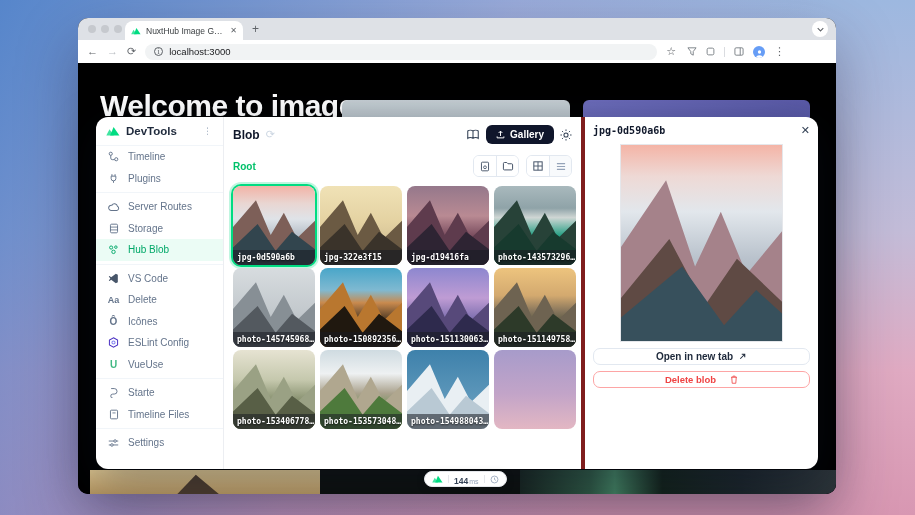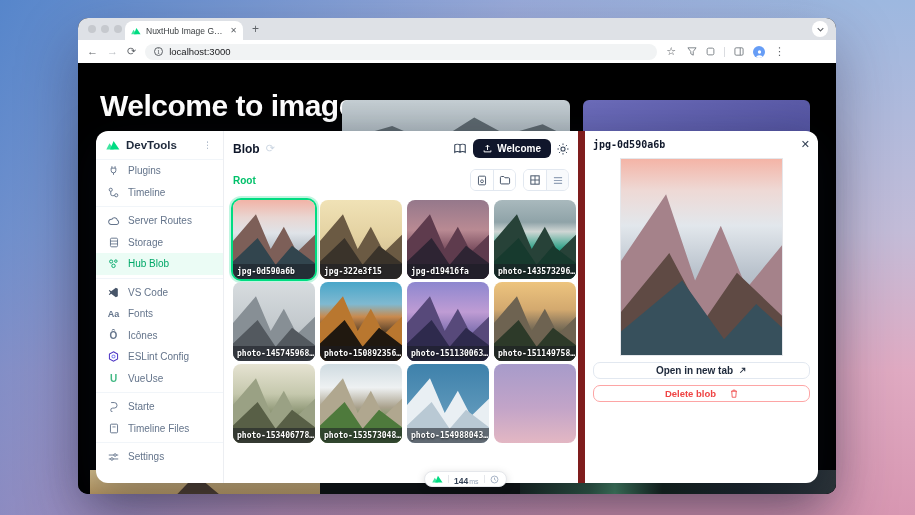--- a/index.html
+++ b/index.html
@@ -51,35 +51,35 @@
   .hero2 { left:505px; width:227px; background:linear-gradient(160deg,#6c6cba,#4e4e9a); }
   .bstrip { position:absolute; top:407px; height:24px; }
   .bs-tan { left:12px; width:230px; background:linear-gradient(180deg,#d9c18c,#b2935f); }
   .bs-tan .ridge { position:absolute; inset:0; background:#4a3a2c;
     clip-path:polygon(38% 100%,46% 20%,56% 100%); }
   .bs-dark { left:242px; width:200px; background:#0c0f0d; }
   .bs-teal { left:442px; width:316px;
     background:linear-gradient(90deg,#17241f,#2c5340 22%,#3f7a5c 30%,#122019 45%,#1a2328 70%,#2b3338); }
 
   
-  .devtools { left:96px; top:131px; width:722px; height:352px; background:#fff; border-radius:12px;
+  .devtools { left:96px; top:117px; width:722px; height:352px; background:#fff; border-radius:12px;
     box-shadow:0 12px 45px rgba(15,23,42,.35); display:flex; overflow:hidden; color:#0f172a; }
   .side { width:128px; flex:0 0 128px; border-right:1px solid #eceef2; padding-bottom:4px; }
   .side-head { height:29px; display:flex; align-items:center; gap:6px; padding:0 10px;
     border-bottom:1px solid #f1f5f9; }
   .brand { font-size:11.5px; font-weight:bold; color:#1e293b; flex:1; }
   .kebab { color:#94a3b8; font-size:9px; letter-spacing:1px; }
   .sitem { height:21.5px; display:flex; align-items:center; gap:8px; padding:0 11px;
     font-size:10px; color:#64748b; cursor:default; }
   .sitem .ic { width:13px; display:flex; justify-content:center; color:#64748b; font-size:9px; }
   .sitem.active { background:rgba(0,220,130,.08); color:#00a868;align-items:center; }
   .sitem.active .ic { color:#00a868; }
   .sdiv { height:1px; background:#f1f5f9; margin:3px 0; }
 
-  .main { flex:1; display:flex; flex-direction:column; border-right:7px solid #7f1d1d; min-width:0; }
+  .main { flex:1; display:flex; flex-direction:column; border-right:4px solid #7f1d1d; min-width:0; }
   .main-head { padding:8px 9px 0 9px; }
   .mh-row1 { display:flex; align-items:center; gap:6px; }
   .blob-title { font-size:12px; font-weight:bold; }
   .refresh { color:#cbd5e1; font-size:11px; }
   .mh-sp { flex:1; }
   .upload-btn { display:flex; align-items:center; gap:5px; background:#10162b; color:#fff;
     font-size:10px; font-weight:600; border:none; border-radius:6px; padding:4px 10px; }
   .iconbtn { background:none; border:none; color:#334155; display:flex; align-items:center; }
   .mh-row2 { display:flex; align-items:center; margin-top:11px; }
   .root { color:#00c16a; font-size:10px; font-weight:600; }
@@ -221,34 +221,34 @@
             <path d="M12 10 L27 31 H1 Z" fill="#00dc82" opacity=".75"></path>
           </svg>
       </span>
       <span class="brand">DevTools</span>
       <span class="kebab">⋮</span>
     </div>
 
     <div class="sitem">
       <span class="ic">
           <svg width="11" height="11" viewBox="0 0 14 14">
-            <path d="M5 1.5 V4 M9 1.5 V4 M4 4 H10 V7 a3 3 0 0 1 -6 0 Z M7 10 V12.5" fill="none" stroke="currentColor" stroke-width="1.2"></path>
-          </svg>
-        </span>
-      <span>Plugins</span>
-    </div>
-    <div class="sitem">
-      <span class="ic">
-          <svg width="11" height="11" viewBox="0 0 14 14">
             <circle cx="3.5" cy="3.5" r="2" fill="none" stroke="currentColor" stroke-width="1.2"></circle>
             <circle cx="10.5" cy="10.5" r="2" fill="none" stroke="currentColor" stroke-width="1.2"></circle>
             <path d="M3.5 5.5 V9 a2 2 0 0 0 2 2 H8.5" fill="none" stroke="currentColor" stroke-width="1.2"></path>
           </svg>
         </span>
       <span>Timeline</span>
+    </div>
+    <div class="sitem">
+      <span class="ic">
+          <svg width="11" height="11" viewBox="0 0 14 14">
+            <path d="M5 1.5 V4 M9 1.5 V4 M4 4 H10 V7 a3 3 0 0 1 -6 0 Z M7 10 V12.5" fill="none" stroke="currentColor" stroke-width="1.2"></path>
+          </svg>
+        </span>
+      <span>Plugins</span>
     </div>
     <div class="sdiv"></div>
     <div class="sitem">
       <span class="ic">
           <svg width="12" height="10" viewBox="0 0 14 11">
             <path d="M4 9.5 a3 3 0 1 1 .5-5.9 A3.5 3.5 0 0 1 11 4.6 a2.6 2.6 0 0 1 -.6 4.9 Z" fill="none" stroke="currentColor" stroke-width="1.2"></path>
           </svg>
         </span>
       <span>Server Routes</span>
     </div>
@@ -276,21 +276,21 @@
     <div class="sitem">
       <span class="ic">
           <svg width="11" height="11" viewBox="0 0 14 14">
             <path d="M10 1 L12.5 2.2 V11.8 L10 13 L4 8.6 L2 10.2 L1 9.6 L3 7 L1 4.4 L2 3.8 L4 5.4 Z" fill="#475569"></path>
           </svg>
         </span>
       <span>VS Code</span>
     </div>
     <div class="sitem">
       <span class="ic" style="font-size:9px;font-weight:bold;">Aa</span>
-      <span>Fonts</span>
+      <span>Delete</span>
     </div>
     <div class="sitem">
       <span class="ic" style="font-size:10px;font-weight:bold;">Ô</span>
       <span>Icônes</span>
     </div>
     <div class="sitem">
       <span class="ic">
           <svg width="11" height="11" viewBox="0 0 14 14">
             <path d="M7 1 L12.2 4 V10 L7 13 L1.8 10 V4 Z" fill="none" stroke="#4b32c3" stroke-width="1.3"></path>
             <circle cx="7" cy="7" r="2" fill="none" stroke="#8080f2" stroke-width="1.3"></circle>
@@ -342,21 +342,21 @@
         <span class="mh-sp"></span>
         <button class="iconbtn">
           <svg width="14" height="11" viewBox="0 0 16 12">
               <path d="M8 2 C6.5 .8 3.5 .8 2 2 V10.5 C3.5 9.5 6.5 9.5 8 10.5 C9.5 9.5 12.5 9.5 14 10.5 V2 C12.5 .8 9.5 .8 8 2 V10.5" fill="none" stroke="#334155" stroke-width="1.2"></path>
             </svg>
         </button>
         <button class="upload-btn">
           <svg width="9" height="9" viewBox="0 0 12 12">
               <path d="M6 8 V1.5 M3.5 4 L6 1.5 L8.5 4 M1.5 8.5 V10.5 H10.5 V8.5" fill="none" stroke="#fff" stroke-width="1.3"></path>
             </svg>
-          <span>Welcome</span>
+          <span>Gallery</span>
         </button>
         <button class="iconbtn">
           <svg width="12" height="12" viewBox="0 0 14 14">
               <circle cx="7" cy="7" r="2.4" fill="none" stroke="#334155" stroke-width="1.2"></circle>
               <g stroke="#334155" stroke-width="1.1">
                 <line x1="7" y1="0.5" x2="7" y2="2.3"></line>
                 <line x1="7" y1="11.7" x2="7" y2="13.5"></line>
                 <line x1="0.5" y1="7" x2="2.3" y2="7"></line>
                 <line x1="11.7" y1="7" x2="13.5" y2="7"></line>
                 <line x1="2.4" y1="2.4" x2="3.7" y2="3.7"></line>

